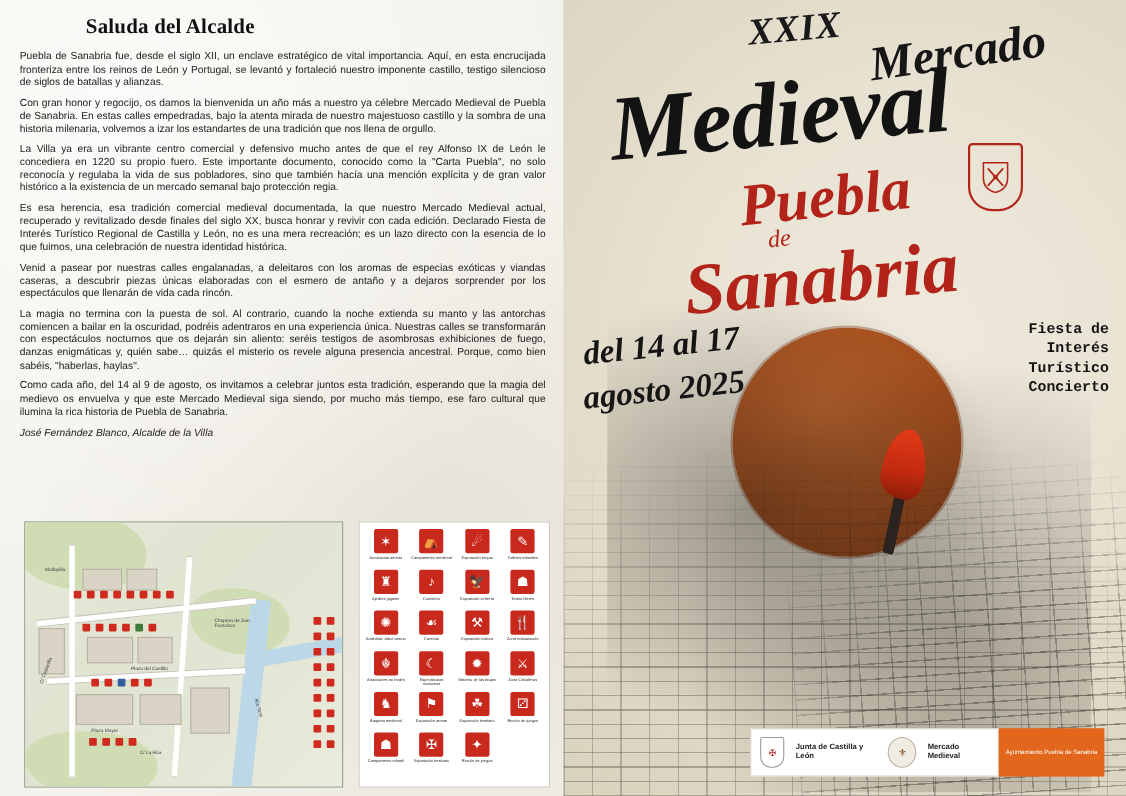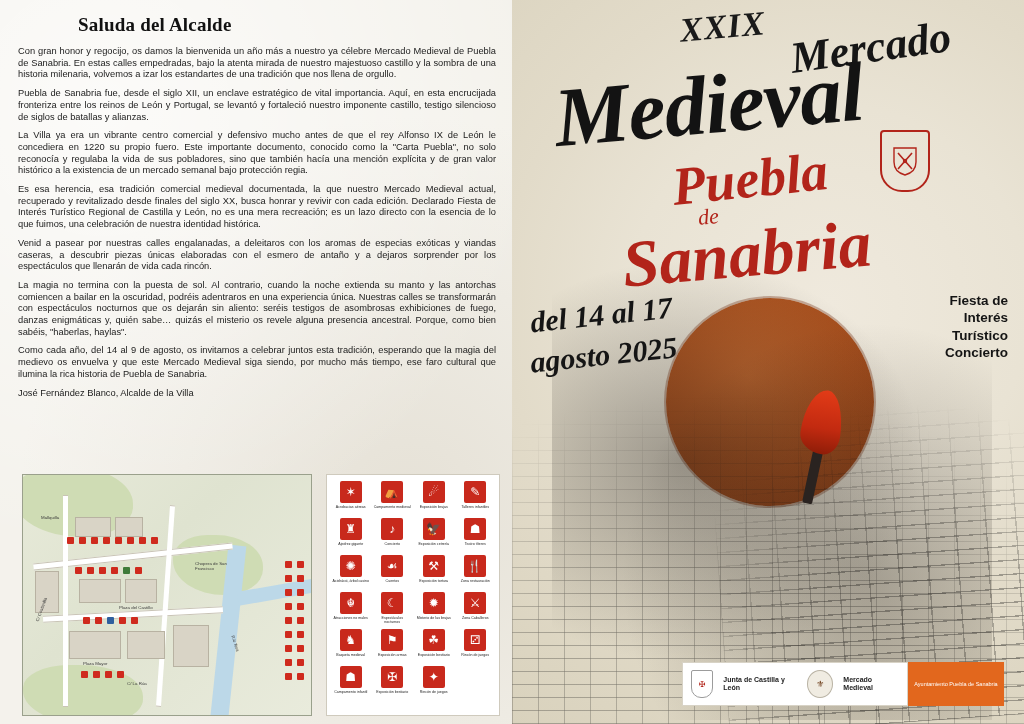--- a/index.html
+++ b/index.html
@@ -59,20 +59,21 @@
     font-size: 9.4px;
     line-height: 1.26;
     color: #b2261c;
     font-weight: bold;
     margin: 0 0 10px 0;
   }
   .signature {
     font-size: 9.3px;
     color: #1b1b1b;
     margin: 0 0 10px 0;
+    font-style: italic;
   }
 
   
   .map-box {
     position: absolute;
     left: 22px; top: 474px;
     width: 288px; height: 240px;
     background: #e3e7d7;
     border: 1px solid #9aa08c;
     overflow: hidden;
@@ -309,21 +310,21 @@
     font-style: italic;
     font-weight: bold;
     font-size: 30px;
     color: #151515;
     transform: rotate(-6deg);
   }
   .fiesta-block {
     position: absolute;
     right: 16px; top: 292px;
     text-align: right;
-    font-family: Liberation Sans, sans-serif;
+    font-family: Liberation Mono, monospace;
     font-weight: bold;
     font-size: 13.5px;
     line-height: 1.28;
     color: #141414;
   }
   .shield {
     position: absolute;
     left: 368px; top: 130px;
     width: 46px; height: 58px;
     border: 2px solid #b2241a;
@@ -389,22 +390,22 @@
   }
 </style>
 </head>
 <body>
 
 <div class="page">
 
   <div class="left-panel">
     <div class="left-inner">
       <h1 class="mayor-title">Saluda del Alcalde</h1>
+      <p class="body-par">Puebla de Sanabria fue, desde el siglo XII, un enclave estratégico de vital importancia. Aquí, en esta encrucijada fronteriza entre los reinos de León y Portugal, se levantó y fortaleció nuestro imponente castillo, testigo silencioso de siglos de batallas y alianzas.</p>
       <p class="body-par">Con gran honor y regocijo, os damos la bienvenida un año más a nuestro ya célebre Mercado Medieval de Puebla de Sanabria. En estas calles empedradas, bajo la atenta mirada de nuestro majestuoso castillo y la sombra de una historia milenaria, volvemos a izar los estandartes de una tradición que nos llena de orgullo.</p>
-      <p class="body-par">Puebla de Sanabria fue, desde el siglo XII, un enclave estratégico de vital importancia. Aquí, en esta encrucijada fronteriza entre los reinos de León y Portugal, se levantó y fortaleció nuestro imponente castillo, testigo silencioso de siglos de batallas y alianzas.</p>
       <p class="body-par">La Villa ya era un vibrante centro comercial y defensivo mucho antes de que el rey Alfonso IX de León le concediera en 1220 su propio fuero. Este importante documento, conocido como la "Carta Puebla", no solo reconocía y regulaba la vida de sus pobladores, sino que también hacía una mención explícita y de gran valor histórico a la existencia de un mercado semanal bajo protección regia.</p>
       <p class="body-par">Es esa herencia, esa tradición comercial medieval documentada, la que nuestro Mercado Medieval actual, recuperado y revitalizado desde finales del siglo XX, busca honrar y revivir con cada edición. Declarado Fiesta de Interés Turístico Regional de Castilla y León, no es una mera recreación; es un lazo directo con la esencia de lo que fuimos, una celebración de nuestra identidad histórica.</p>
       <p class="body-par">Venid a pasear por nuestras calles engalanadas, a deleitaros con los aromas de especias exóticas y viandas caseras, a descubrir piezas únicas elaboradas con el esmero de antaño y a dejaros sorprender por los espectáculos que llenarán de vida cada rincón.</p>
       <p class="body-par">La magia no termina con la puesta de sol. Al contrario, cuando la noche extienda su manto y las antorchas comiencen a bailar en la oscuridad, podréis adentraros en una experiencia única. Nuestras calles se transformarán con espectáculos nocturnos que os dejarán sin aliento: seréis testigos de asombrosas exhibiciones de fuego, danzas enigmáticas y, quién sabe… quizás el misterio os revele alguna presencia ancestral. Porque, como bien sabéis, "haberlas, haylas".</p>
       <p class="body-par">Como cada año, del 14 al 9 de agosto, os invitamos a celebrar juntos esta tradición, esperando que la magia del medievo os envuelva y que este Mercado Medieval siga siendo, por mucho más tiempo, ese faro cultural que ilumina la rica historia de Puebla de Sanabria.</p>
       <p class="signature">José Fernández Blanco, Alcalde de la Villa</p>
     </div>
 
     <div class="map-box">
       <div class="map-land"></div>

